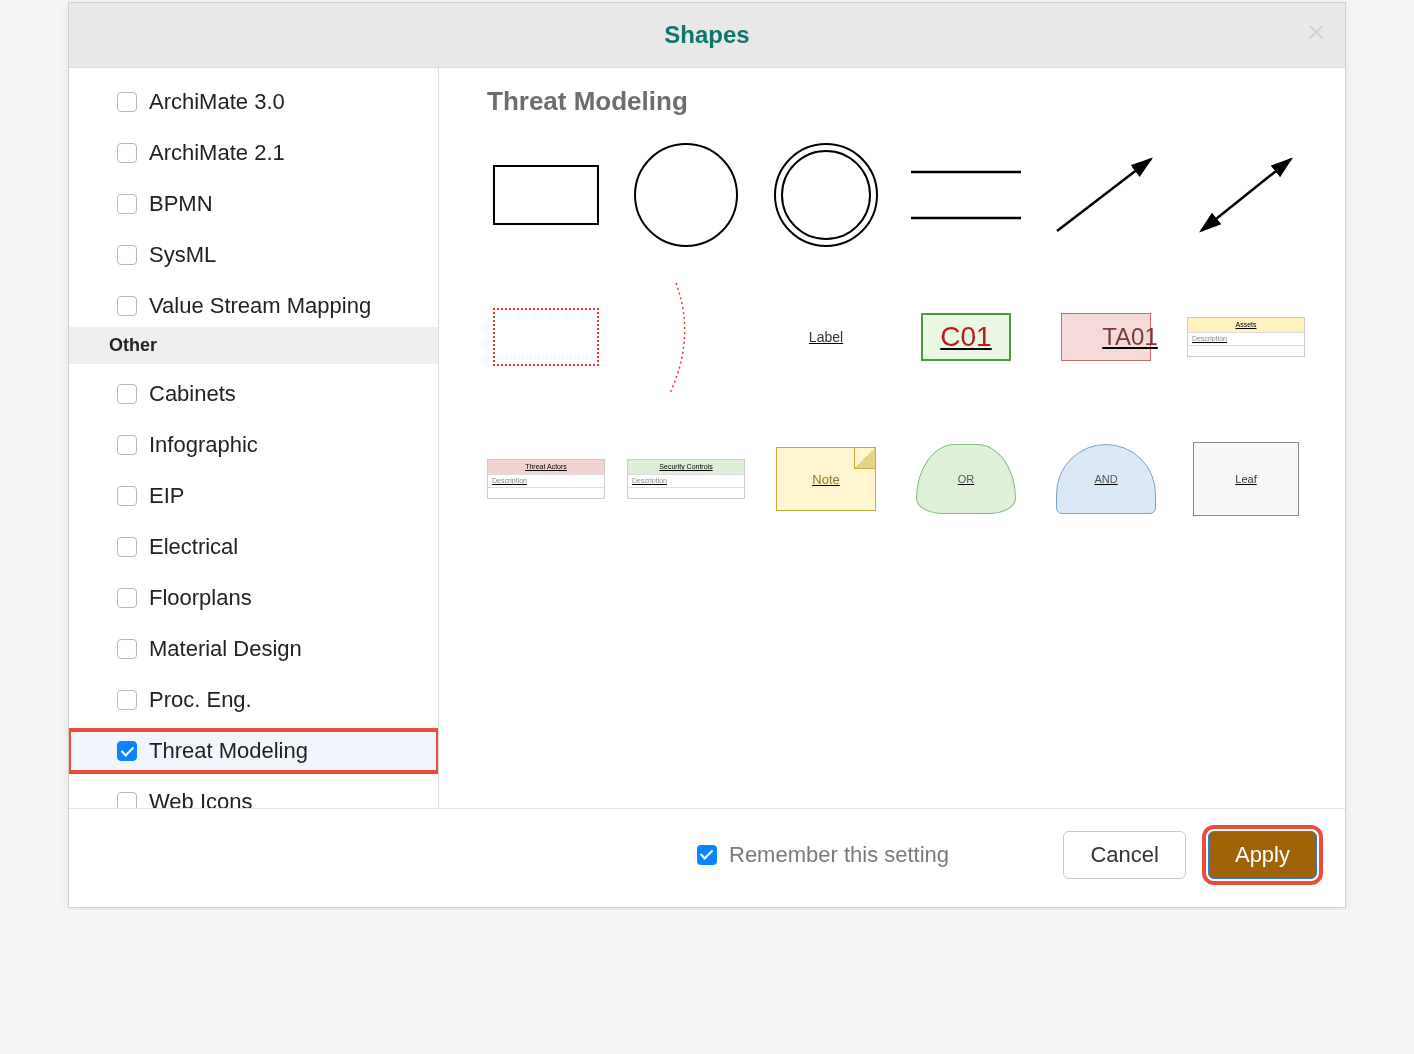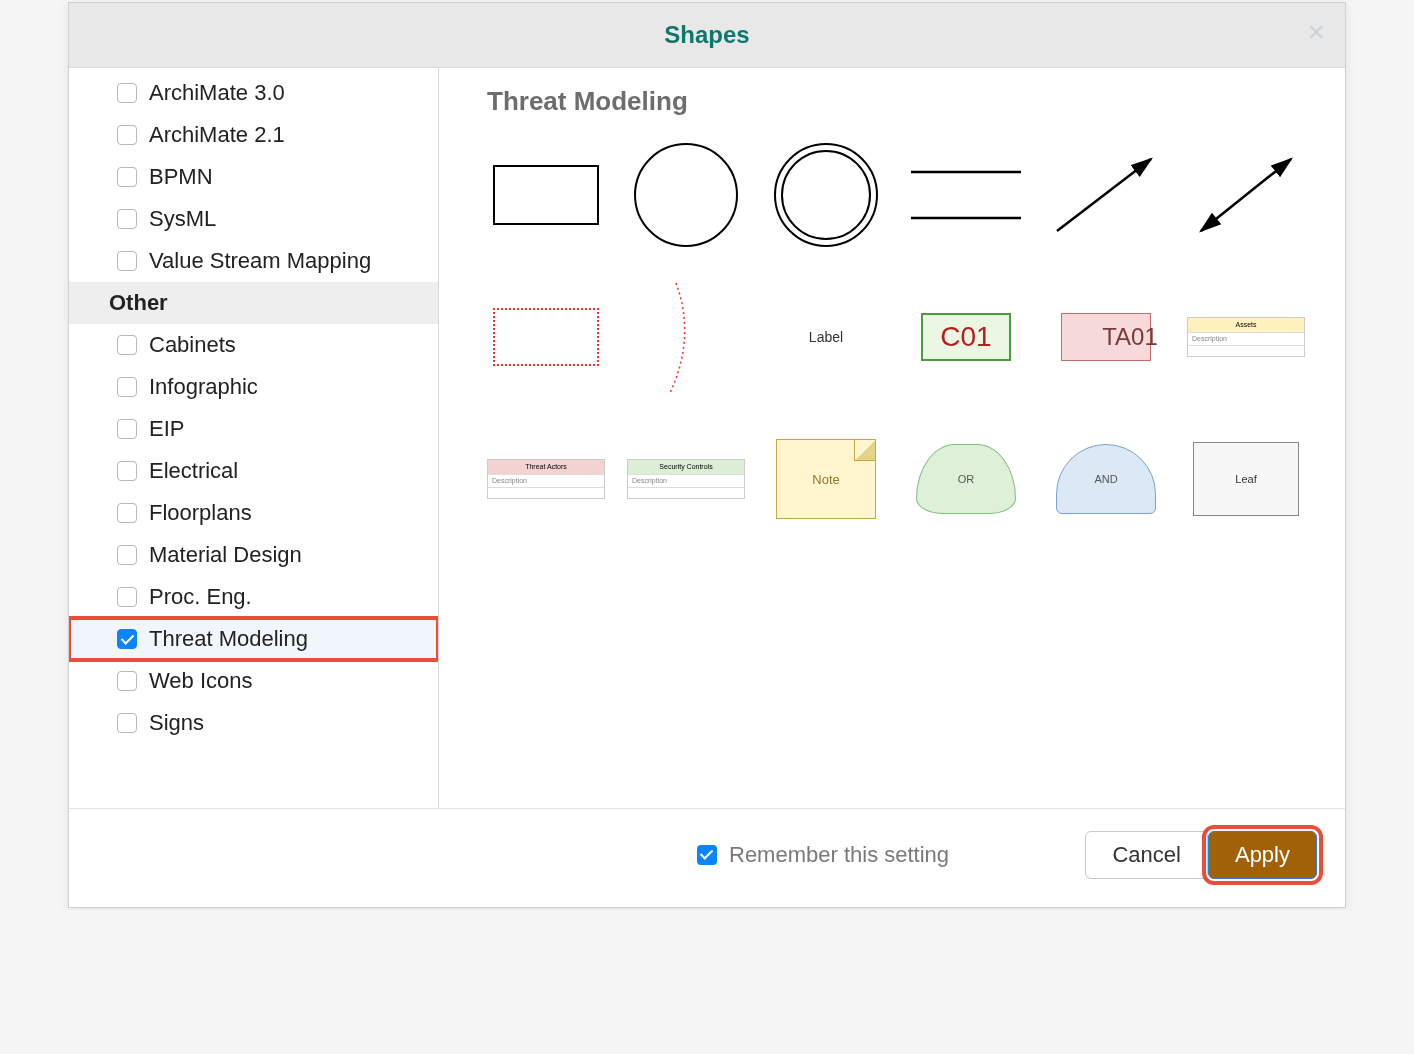--- a/index.html
+++ b/index.html
@@ -54,20 +54,21 @@
     .sidebar::-webkit-scrollbar { width: 12px; }
     .sidebar::-webkit-scrollbar-thumb { background: #ccc; border-radius: 6px; }
     .sidebar-item {
       display: flex;
       align-items: center;
       padding: 8px 14px 8px 48px;
       font-size: 22px;
       color: #222;
       cursor: pointer;
       position: relative;
+      margin-top: 9px;
     }
     .sidebar-item .cb {
       position: absolute;
       left: 48px;
       width: 20px;
       height: 20px;
       border: 1.5px solid #b8b8b8;
       border-radius: 4px;
       background: #fff;
     }
@@ -83,21 +84,21 @@
       width: 5px;
       height: 10px;
       border: solid #fff;
       border-width: 0 2.5px 2.5px 0;
       transform: rotate(45deg);
     }
     .sidebar-item .item-label {
       margin-left: 32px;
     }
     .sidebar-header {
-      font-size: 22px;
+      font-size: 18px;
       font-weight: 700;
       color: #222;
       background: #eeeeee;
       padding: 8px 0 8px 40px;
     }
     .sidebar-item.highlighted {
       background: #f0f6fc;
       outline: 4px solid #e94e3b;
       outline-offset: -2px;
       z-index: 2;
@@ -118,48 +119,50 @@
       flex-wrap: wrap;
       gap: 22px 22px;
       align-items: center;
     }
     .shape-cell {
       width: 118px;
       height: 120px;
       display: flex;
       align-items: center;
       justify-content: center;
+      text-decoration: underline;
     }
     
     .shp-rect { width: 106px; height: 60px; border: 2px solid #000; }
     .shp-circle { width: 104px; height: 104px; border: 2px solid #000; border-radius: 50%; }
     .shp-dblcircle { width: 104px; height: 104px; border: 2px solid #000; border-radius: 50%; position: relative;}
     .shp-dblcircle::after { content:""; position:absolute; inset:5px; border:2px solid #000; border-radius:50%; }
     .shp-dash-rect { width: 106px; height: 58px; border: 2px dotted #e33; }
     .tag { width: 90px; height: 48px; display:flex; align-items:center; justify-content:center; font-size: 24px; font-weight: 400; }
     .tag-a { background:#fff7d6; border:1px solid #c4a300; color:#7a6b00;}
     .tag-c { background:#e9f7e3; border:2px solid #4a9b3b; color:#b91c1c; font-size:28px;}
     .tag-t { background:#f6d9d9; border:1px solid #c46b6b; color:#7a3a3a;padding-left:48px;}
-    .note { width:100px; height:80px; background:#fff6cf; border:1px solid #c6a93a; position:relative; display:flex; align-items:center; justify-content:center; color:#8a7a2a; font-size:13px;}
+    .note { width:100px; height:64px; background:#fff6cf; border:1px solid #c6a93a; position:relative; display:flex; align-items:center; justify-content:center; color:#8a7a2a; font-size:13px;}
     .note::before { content:""; position:absolute; top:0; right:0; width:20px; height:20px; background:linear-gradient(135deg, #fff6cf 50%, #e4d486 50%); border-left:1px solid #c6a93a; border-bottom:1px solid #c6a93a;}
     .gate { width:100px; height:70px; display:flex; align-items:center; justify-content:center; font-size:11px; color:#555;}
     .gate-and { background:#dbe8f6; border:1px solid #7fa2c9; border-radius:50px 50px 6px 6px;}
     .gate-or { background:#dff0d8; border:1px solid #7fbf7f; border-radius:50px 50px 35px 35px / 70px 70px 20px 20px;}
     .leaf { width:106px; height:74px; background:#f7f7f7; border:1px solid #888; display:flex; align-items:center; justify-content:center; font-size:11px; color:#333;}
     .mini-table { width:118px; height:40px; border:1px solid #ccc; background:#fff; font-size:7px; text-align:center; display:flex; flex-direction:column;}
     .mini-table .hdr { height:14px; line-height:14px; }
     .mini-table .rowlbl { flex:1; border-top:1px solid #ddd; text-align:left; padding-left:4px; color:#888; line-height:12px;}
     .mt-y .hdr{ background:#fff2bf;} .mt-r .hdr{ background:#f3d2d2;} .mt-g .hdr{ background:#dcefd6;}
     .lbl-text { font-size:14px; color:#333; }
     .dialog-footer {
       border-top: 1px solid #e2e2e2;
       padding: 22px 28px 28px;
       display: flex;
       align-items: center;
       justify-content: flex-end;
+      gap: 22px;
     }
     .remember {
       display: flex;
       align-items: center;
       gap: 12px;
       margin-right: auto;
       margin-left: 600px;
       font-size: 22px;
       color: #7a7a7a;
     }

